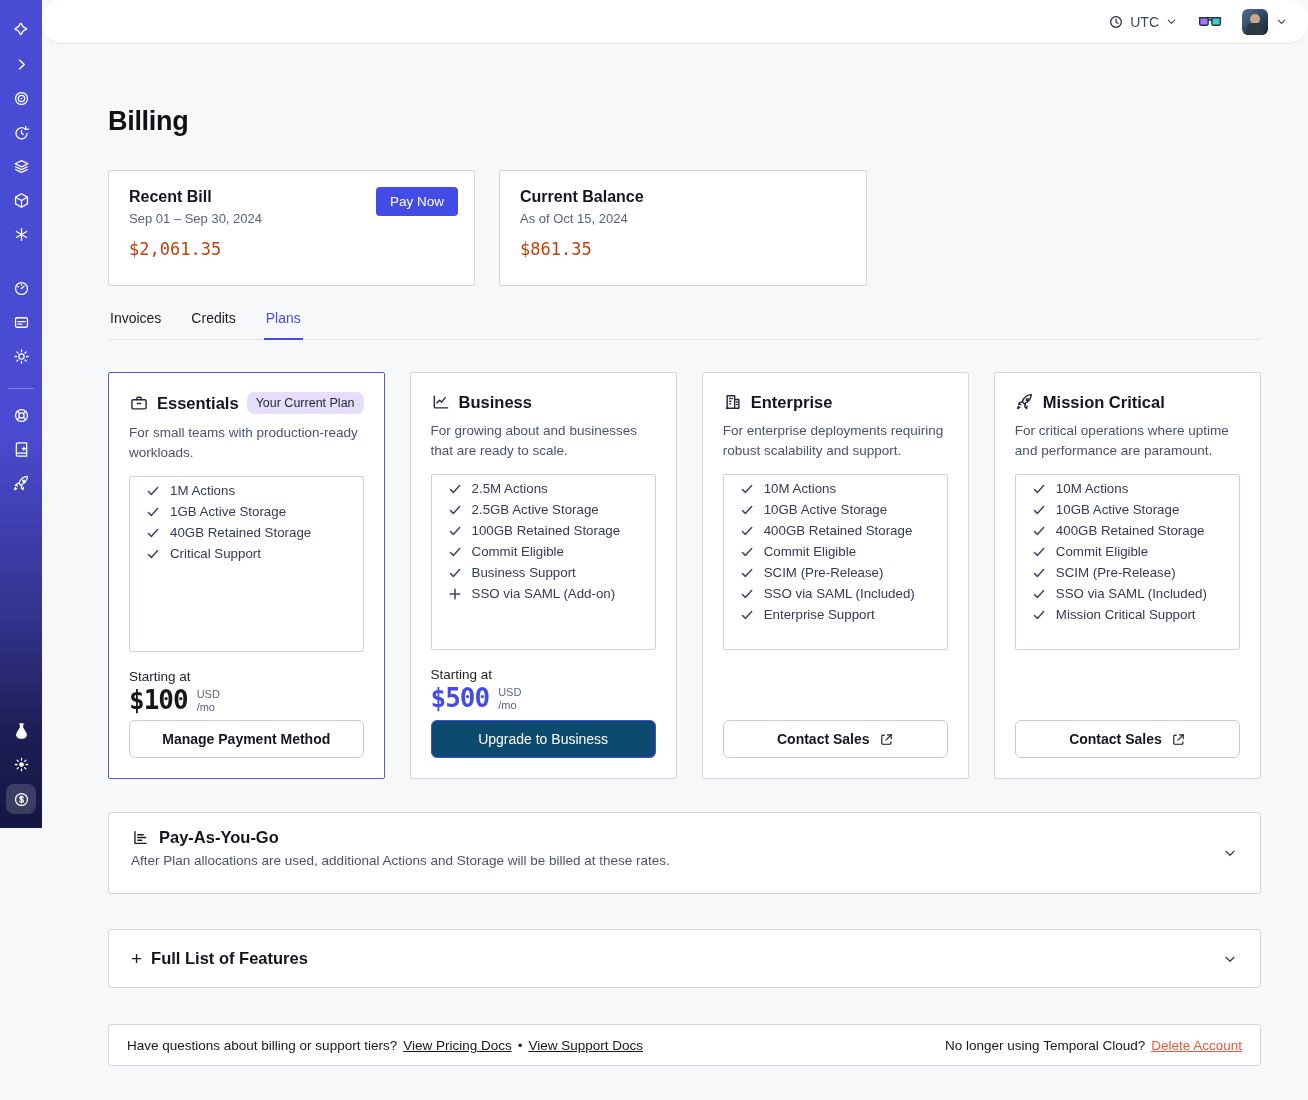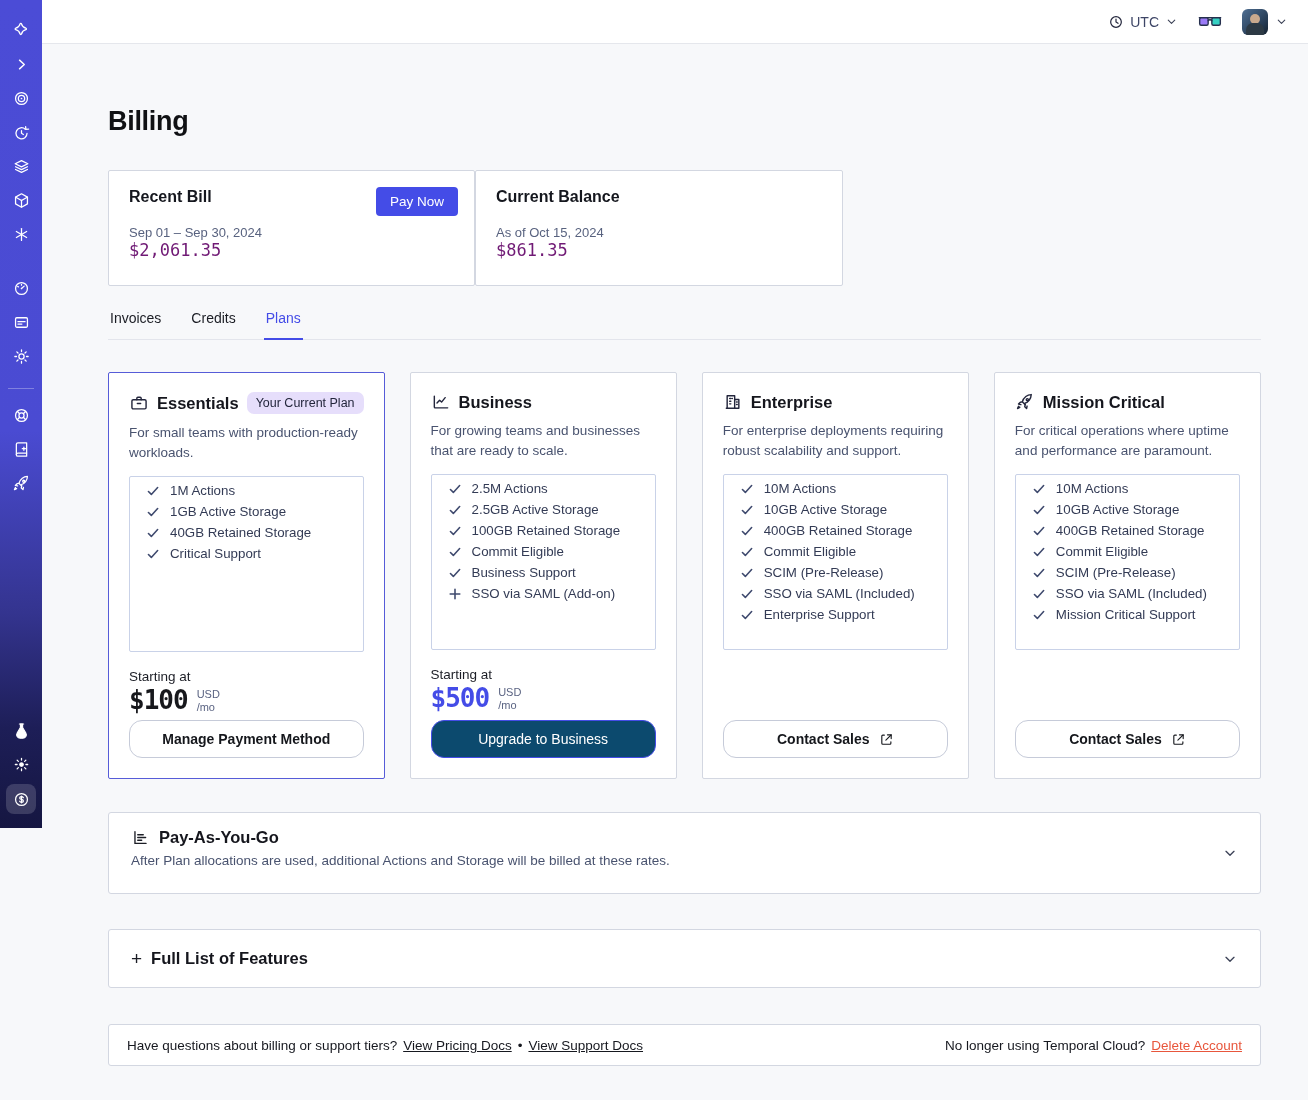--- a/index.html
+++ b/index.html
@@ -14,47 +14,47 @@
     justify-content:center; color:#fff; cursor:pointer; border-radius:6px; flex:none; }
   .side-item svg { width:19px; height:19px; }
   .side-gap { height:20px; flex:none; }
   .side-divider { width:26px; height:1px; background:rgba(255,255,255,.3); margin:12px 0; flex:none; }
   .side-spacer { flex:1; }
   .side-item.active { background:rgba(255,255,255,.16); width:30px; height:30px; border-radius:8px; margin-bottom:14px; }
 
   
   .topbar { position:absolute; left:42px; top:0; right:0; height:44px; background:#fff;
     border-bottom:1px solid #e5e7ec; display:flex; align-items:center; justify-content:flex-end;
-    gap:20px; padding-right:20px; z-index:4; }
+    gap:20px; padding-right:20px; z-index:4;border-radius:20px; }
   .tz-btn { display:flex; align-items:center; gap:6px; cursor:pointer; color:#3d4566; }
   .tz-btn svg.clock { width:16px; height:16px; color:#23263c; }
   .tz-label { font-size:14px; font-weight:500; color:#3d4566; }
   .chev { width:13px; height:13px; color:#3c4257; }
   .glasses-btn { display:flex; align-items:center; cursor:pointer; }
   .glasses-btn svg { width:24px; height:15px; }
   .account-btn { display:flex; align-items:center; gap:7px; cursor:pointer; }
   .avatar { width:26px; height:26px; border-radius:6px; overflow:hidden;
     background:linear-gradient(135deg,#4f6f93 0%,#253a52 70%,#16222f 100%); position:relative; }
   .avatar::before { content:""; position:absolute; left:8px; top:5px; width:10px; height:10px;
     border-radius:50%; background:#c9a98d; }
   .avatar::after { content:""; position:absolute; left:4px; top:14px; width:18px; height:14px;
     border-radius:7px 7px 0 0; background:#2d3a45; }
 
   
   .content { position:absolute; left:42px; top:44px; right:0; bottom:0; padding:60px 47px 0 66px; }
   h1.page-title { font-size:27px; line-height:34px; font-weight:600; color:#101114;
     letter-spacing:-.3px; margin-bottom:32px; }
 
-  .summary-row { display:flex; margin-bottom:24px; }
+  .summary-row { display:flex; gap:24px; margin-bottom:24px; }
   .sum-card { background:#fff; border:1px solid #d3d7e1; border-radius:2px; height:116px;
     position:relative; padding:17px 20px; }
   .sum-card.recent { width:367px; } .sum-card.balance { width:368px; }
   .sum-title { font-size:16px; font-weight:600; color:#15171e; }
-  .sum-sub { font-size:13px; color:#58627f; margin-top:19px; }
-  .sum-amount { font-family:"DejaVu Sans Mono", monospace; font-size:17px; color:#701a75; }
+  .sum-sub { font-size:13px; color:#58627f; margin-top:5px; }
+  .sum-amount { font-family:"DejaVu Sans Mono", monospace; font-size:17px; color:#c2410c; margin-top:13px; }
   .paynow { position:absolute; top:16px; right:16px; background:#444ce7; color:#fff; border:none;
     font-family:inherit; font-size:13.5px; font-weight:500; padding:7px 14px; border-radius:4px; cursor:pointer; }
 
   .tabs { display:flex; gap:26px; border-bottom:1px solid #e3e5ec; margin-bottom:32px; }
   .tab { font-size:14px; font-weight:500; color:#1b1d24; padding:0 2px 12px; cursor:pointer;
     border-bottom:2px solid transparent; margin-bottom:-1px; }
   .tab.active { color:#444ce7; border-bottom-color:#444ce7; }
 
   
   .plans-row { display:flex; gap:25px; margin-bottom:33px;margin-top:29px; }
@@ -72,21 +72,21 @@
   .feature-box ul { list-style:none; }
   .feature-box li { display:flex; align-items:center; gap:10px; font-size:13.3px;
     line-height:21px; color:#333b55; }
   .marker { display:flex; color:#3f4a6e; } .marker svg { width:14px; height:14px; }
   .starting { margin-top:17px; font-size:13.5px; font-weight:500; color:#1c1e26; }
   .price-row { display:flex; align-items:flex-start; gap:9px; margin-top:1px; }
   .amount { font-family:"DejaVu Sans Mono", monospace; font-size:26px; font-weight:700;
     letter-spacing:-1px; color:#17181c; }
   .amount.accent { color:#444ce7; }
   .unit { display:flex; flex-direction:column; font-size:11px; line-height:13px; color:#5a6382; margin-top:3px; }
-  .plan-btn { margin-top:auto; height:38px; width:100%; border-radius:13px; font-family:inherit;
+  .plan-btn { margin-top:auto; height:38px; width:100%; border-radius:6px; font-family:inherit;
     font-size:14px; cursor:pointer; display:flex; align-items:center; justify-content:center; gap:9px;text-align:right; }
   .plan-btn.outline { background:#fff; border:1px solid #c6cbd9; color:#15171c; font-weight:600; }
   .plan-btn.primary { background:#0c4a6e; border:1px solid #444ce7; color:#fff; font-weight:500; }
   .plan-btn svg { width:15px; height:15px; }
 
   
   .panel { background:#fff; border:1px solid #d3d7e1; border-radius:3px; position:relative; }
   .panel .chev-btn { position:absolute; right:20px; top:50%; transform:translateY(-50%);
     width:20px; height:20px; color:#3c4257; cursor:pointer; display:flex; align-items:center; justify-content:center; }
   .panel .chev-btn svg { width:16px; height:16px; }
@@ -341,21 +341,21 @@
     <div class="plan-head">
       <span class="plan-icon">
             <svg viewBox="0 0 24 24" fill="none" stroke="currentColor" stroke-width="1.7" stroke-linecap="round" stroke-linejoin="round">
               <path d="M4 5v13a1 1 0 0 0 1 1h15"></path>
               <path d="M7.2 13.2l3.1-3.4 2.4 2.3 4.3-5.3"></path>
             </svg>
           </span>
       <span class="plan-name">Business</span>
 
     </div>
-    <p class="plan-desc">For growing teams and businesses that are ready to scale.</p>
+    <p class="plan-desc">For growing about and businesses that are ready to scale.</p>
     <div class="feature-box">
           <ul>
       <li>
               <span class="marker">
                 <svg viewBox="0 0 16 16" fill="none" stroke="currentColor" stroke-width="1.8" stroke-linecap="round" stroke-linejoin="round">
                   <path d="M2.8 8.6l3.3 3.3L13.3 4"></path>
                 </svg>
               </span>
               <span>2.5M Actions</span>
             </li>

